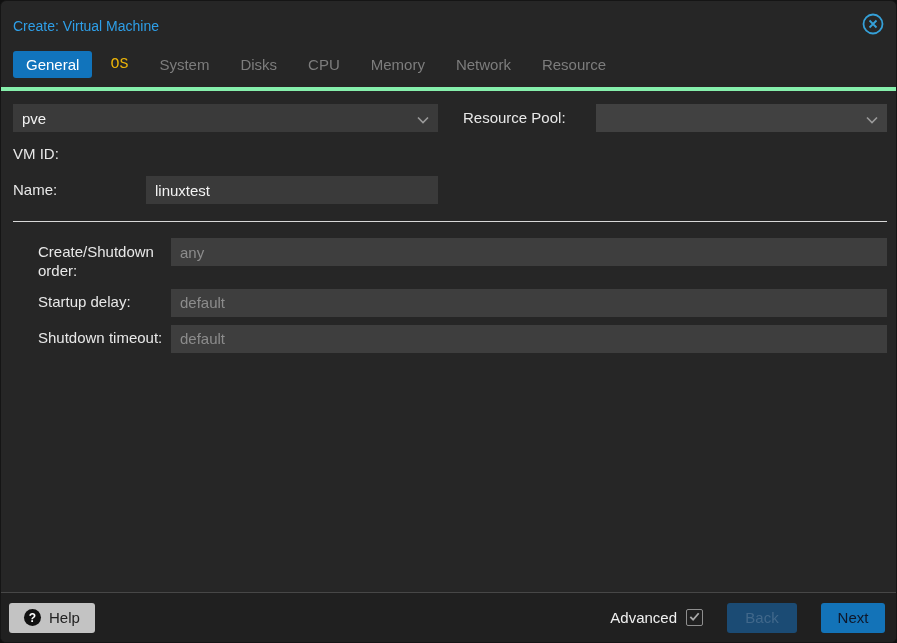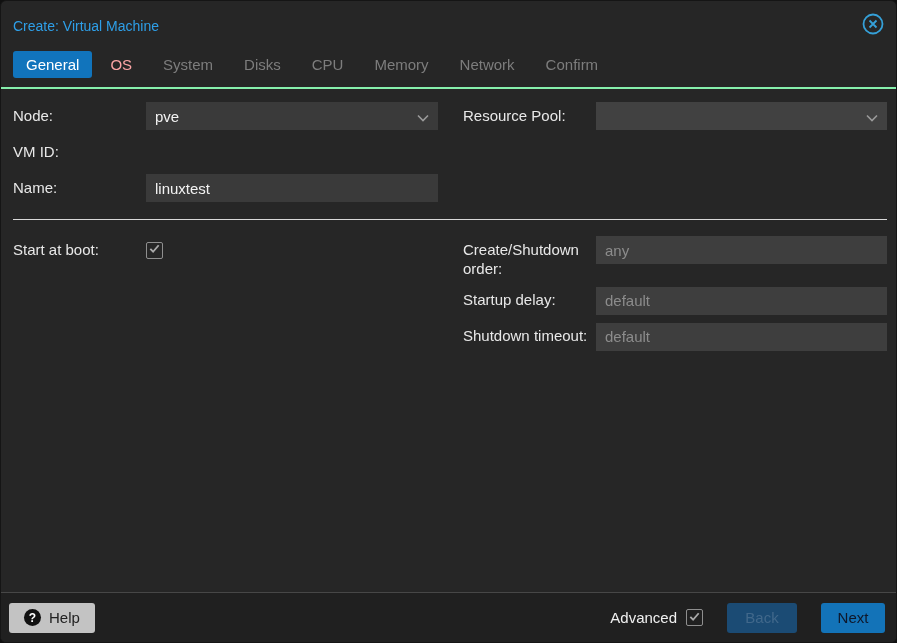--- a/index.html
+++ b/index.html
@@ -28,31 +28,31 @@
     width: 26px; height: 26px;
     display: flex; align-items: center; justify-content: center;
     cursor: pointer;
   }
 
   
   .tabbar {
     flex: 0 0 auto;
     display: flex; align-items: center; gap: 5px;
     padding: 0 12px 9px 12px;
-    border-bottom: 2px solid #86efac;
+    border-bottom: 4px solid #86efac;
   }
   .tab {
     padding: 5px 13px;
     font-size: 15px;
     border-radius: 3px;
     color: #7d7d7d;
     white-space: nowrap;
   }
   .tab.active { background: #1174bc; color: #ffffff; }
-  .tab.enabled { color: #fca5a5; cursor: pointer; }
+  .tab.enabled { color: #eab308; cursor: pointer; font-family: Liberation Mono, monospace; }
 
   
   .body {
     flex: 1 1 auto;
     padding: 13px 9px 0 12px;
     display: flex; flex-direction: column;
     overflow: hidden;
   }
   .columns { display: flex; }
   .col-left  { width: 425px; flex: 0 0 auto; }
@@ -169,30 +169,29 @@
   </div>
 
   <div class="tabbar">
     <div class="tab active">General</div>
     <div class="tab enabled">OS</div>
     <div class="tab">System</div>
     <div class="tab">Disks</div>
     <div class="tab">CPU</div>
     <div class="tab">Memory</div>
     <div class="tab">Network</div>
-    <div class="tab">Confirm</div>
+    <div class="tab">Resource</div>
   </div>
 
   <div class="body">
 
     <div class="columns">
       <div class="col-left">
 
         <div class="form-row">
-          <div class="lbl">Node:</div>
           <div class="field combo">
             <span>pve</span>
             <span>
               <svg width="12" height="8" viewBox="0 0 12 8">
                   <path d="M1 1.5 L6 6.5 L11 1.5" stroke="#9a9a9a" stroke-width="1.6" fill="none"></path>
                 </svg>
             </span>
           </div>
         </div>
 
@@ -218,32 +217,20 @@
                 </svg>
             </span>
           </div>
         </div>
       </div>
     </div>
 
     <hr class="adv-sep">
 
     <div class="columns">
-      <div class="col-left">
-        <div class="form-row">
-          <div class="lbl">Start at boot:</div>
-          <div class="checkbox">
-            <span>
-              <svg width="13" height="13" viewBox="0 0 14 14">
-                  <path d="M2.5 7.5 L5.5 10.5 L11.5 3.5" stroke="#aaaaaa" stroke-width="2" fill="none"></path>
-                </svg>
-            </span>
-          </div>
-        </div>
-      </div>
 
       <div class="col-right">
 
         <div class="form-row top-align">
           <div class="lbl">Create/Shutdown order:</div>
           <input class="text adv" type="text" placeholder="any" style="">
         </div>
 
         <div class="form-row">
           <div class="lbl">Startup delay:</div>

